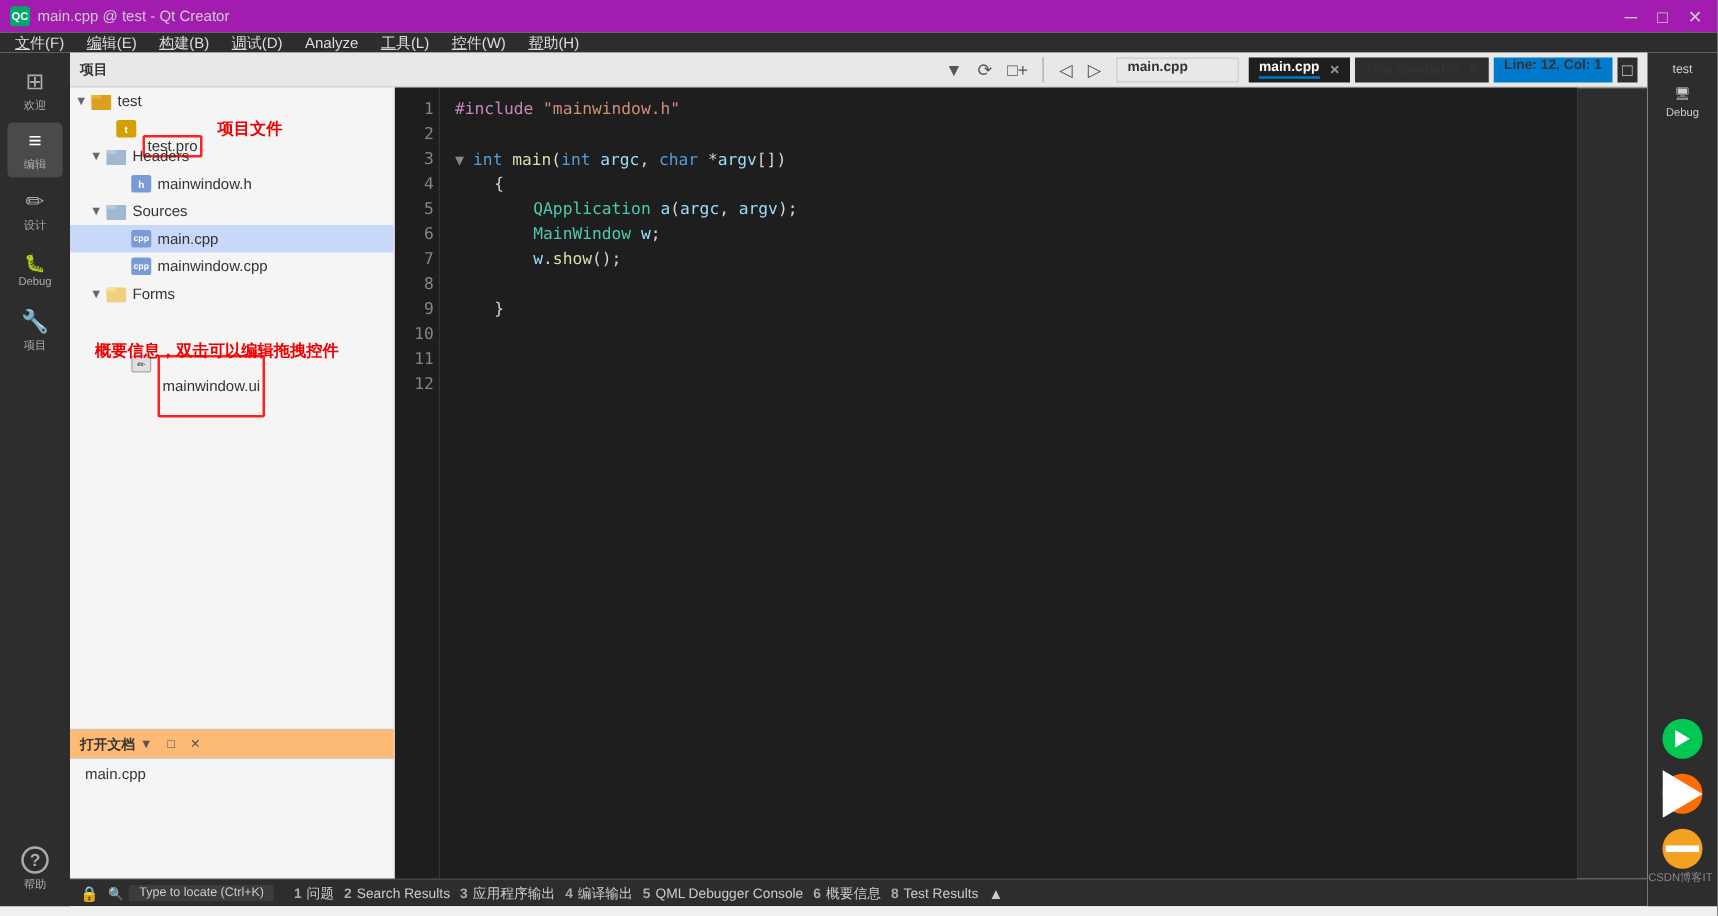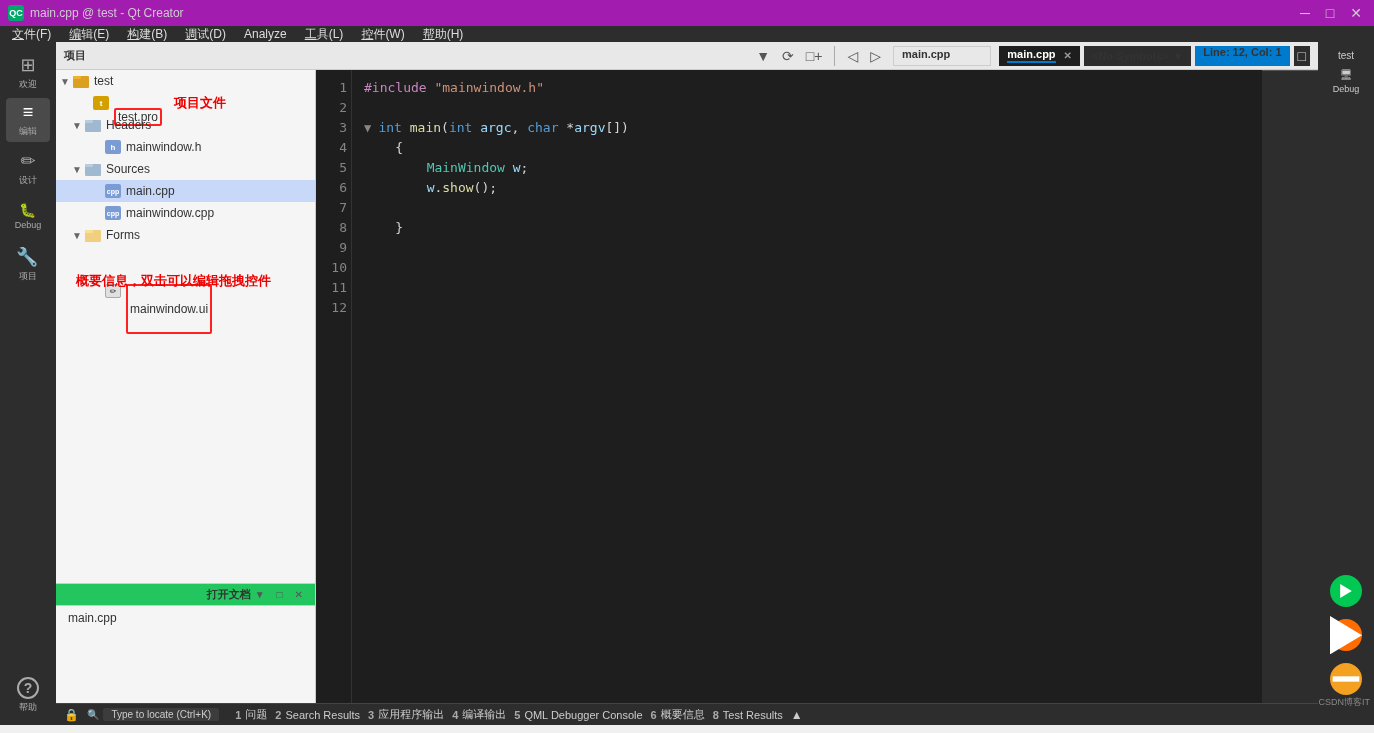--- a/index.html
+++ b/index.html
@@ -102,28 +102,28 @@
     .tree-icon { width: 18px; height: 14px; flex-shrink: 0; display: flex; align-items: center; justify-content: center; margin-right: 4px; font-size: 11px; }
     .tree-label { font-size: 12px; }
 
     
     .icon-pro { background: #d4a000; color: white; font-size: 8px; font-weight: bold; border-radius: 2px; width: 16px; height: 14px; display: flex; align-items: center; justify-content: center; }
     .icon-h { background: #7b9bd4; color: white; font-size: 8px; font-weight: bold; border-radius: 2px; width: 16px; height: 14px; display: flex; align-items: center; justify-content: center; }
     .icon-cpp { background: #7b9bd4; color: white; font-size: 7px; font-weight: bold; border-radius: 2px; width: 16px; height: 14px; display: flex; align-items: center; justify-content: center; }
     .icon-ui { background: #e0e0e0; border: 1px solid #aaa; border-radius: 2px; width: 16px; height: 14px; display: flex; align-items: center; justify-content: center; font-size: 8px; }
     .annotation-text { color: #e00; font-size: 13px; font-weight: bold; margin-left: 12px; }
     #open-docs-header {
-      background: #22c55e;
+      background: #fdba74;
       padding: 3px 8px;
       font-size: 11px;
       font-weight: bold;
       color: #333;
       display: flex;
       align-items: center;
-      justify-content: flex-end;
+      justify-content: flex-start;
       border-bottom: 1px solid #ccc;
     }
     #open-docs-list { padding: 2px 0; }
     .open-doc-item { padding: 3px 12px; font-size: 12px; color: #333; cursor: pointer; }
 
     
     #editor-area {
       flex: 1;
       display: flex;
       flex-direction: column;
@@ -444,20 +444,21 @@
             <div>9</div>
             <div>10</div>
             <div>11</div>
             <div>12</div>
           </div>
           <div id="code-content">
             <div class="code-line"><span class="kw2">#include</span> <span class="str">"mainwindow.h"</span></div>
             <div class="code-line"></div>
             <div class="code-line"><span style="color:#888; font-size:12px;">▼ </span><span class="kw">int </span><span class="fn">main</span><span class="op">(</span><span class="kw">int </span><span class="var">argc</span><span class="op">, </span><span class="kw">char </span><span class="op">*</span><span class="var">argv</span><span class="op">[])</span></div>
             <div class="code-line"><span class="op">    {</span></div>
+            <div class="code-line"><span class="op">        </span><span class="type">QApplication </span><span class="var">a</span><span class="op">(</span><span class="var">argc</span><span class="op">, </span><span class="var">argv</span><span class="op">);</span></div>
             <div class="code-line"><span class="op">        </span><span class="type">MainWindow </span><span class="var">w</span><span class="op">;</span></div>
             <div class="code-line"><span class="op">        </span><span class="var">w</span><span class="op">.</span><span class="fn">show</span><span class="op">();</span></div>
             <div class="code-line"></div>
             <div class="code-line"><span class="op">    }</span></div>
             <div class="code-line"></div>
           </div>
         </div>
       </div>
 
       <div id="bottom-panel" style="width:56px; background:#2d2d2d; display:flex; flex-direction:column; align-items:center; justify-content:flex-end; padding-bottom:20px; gap:12px;">

